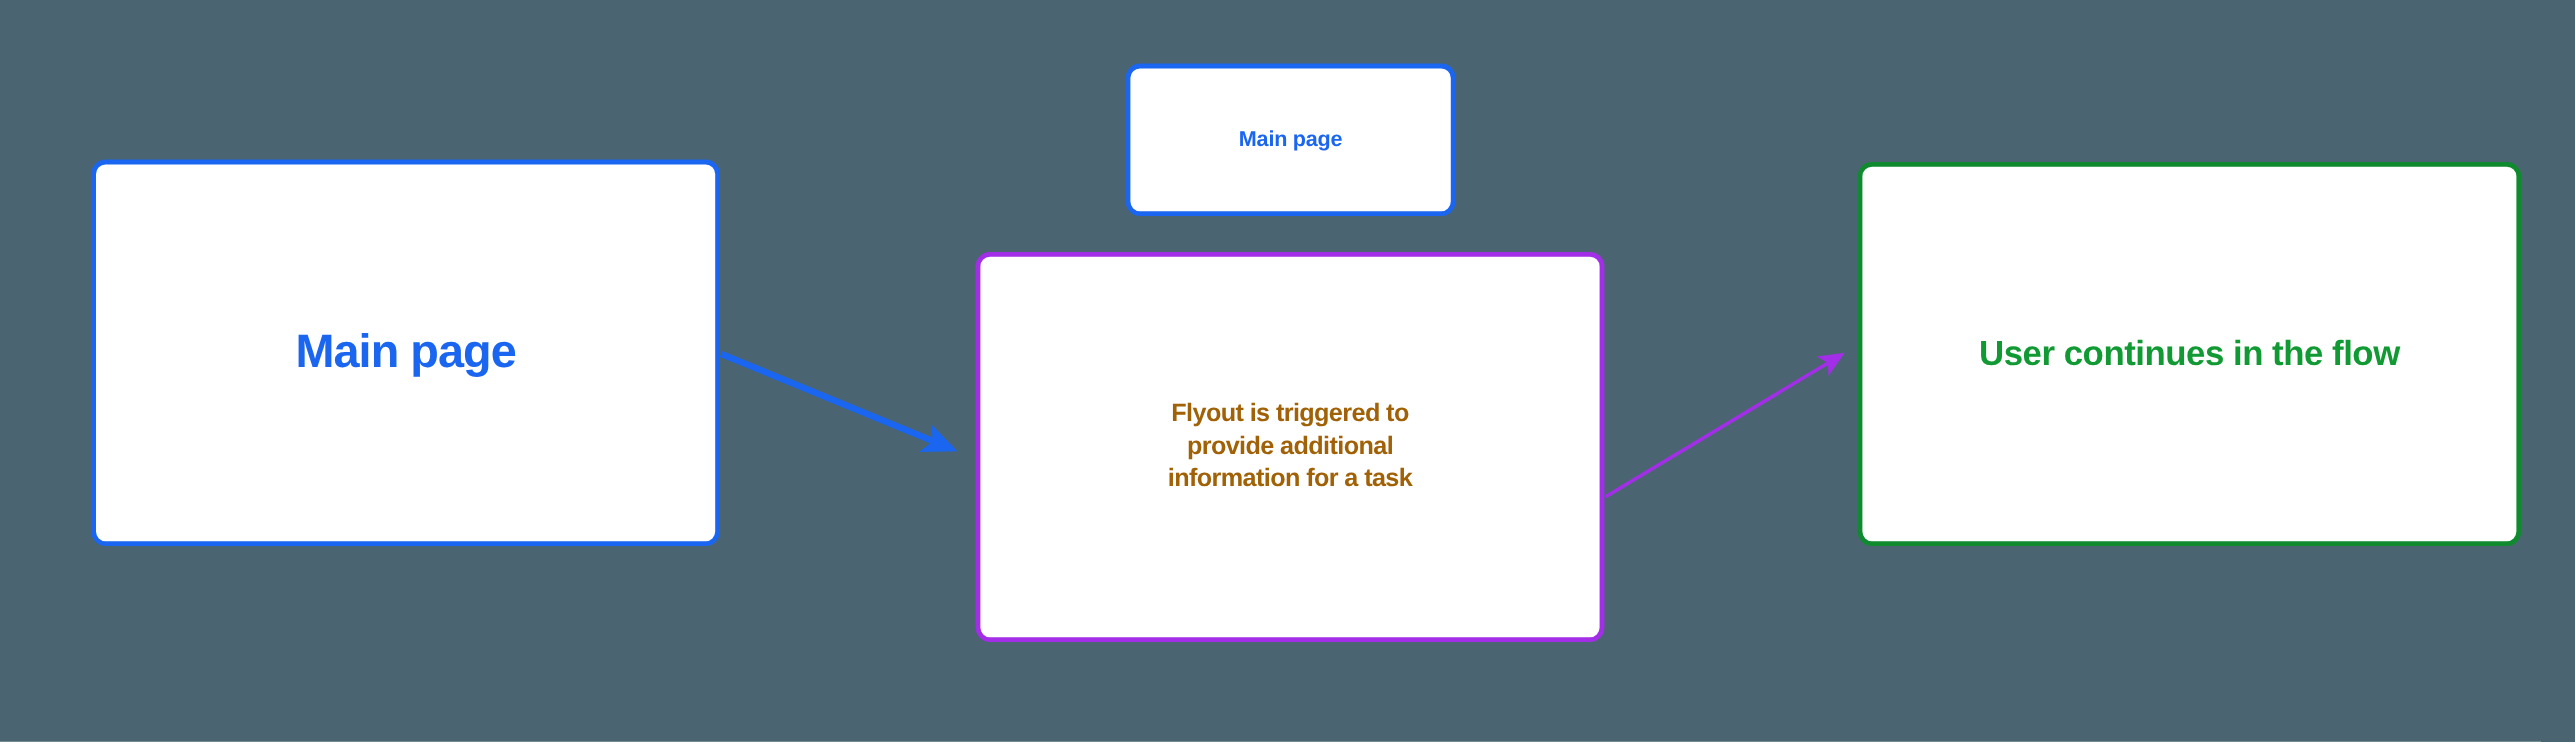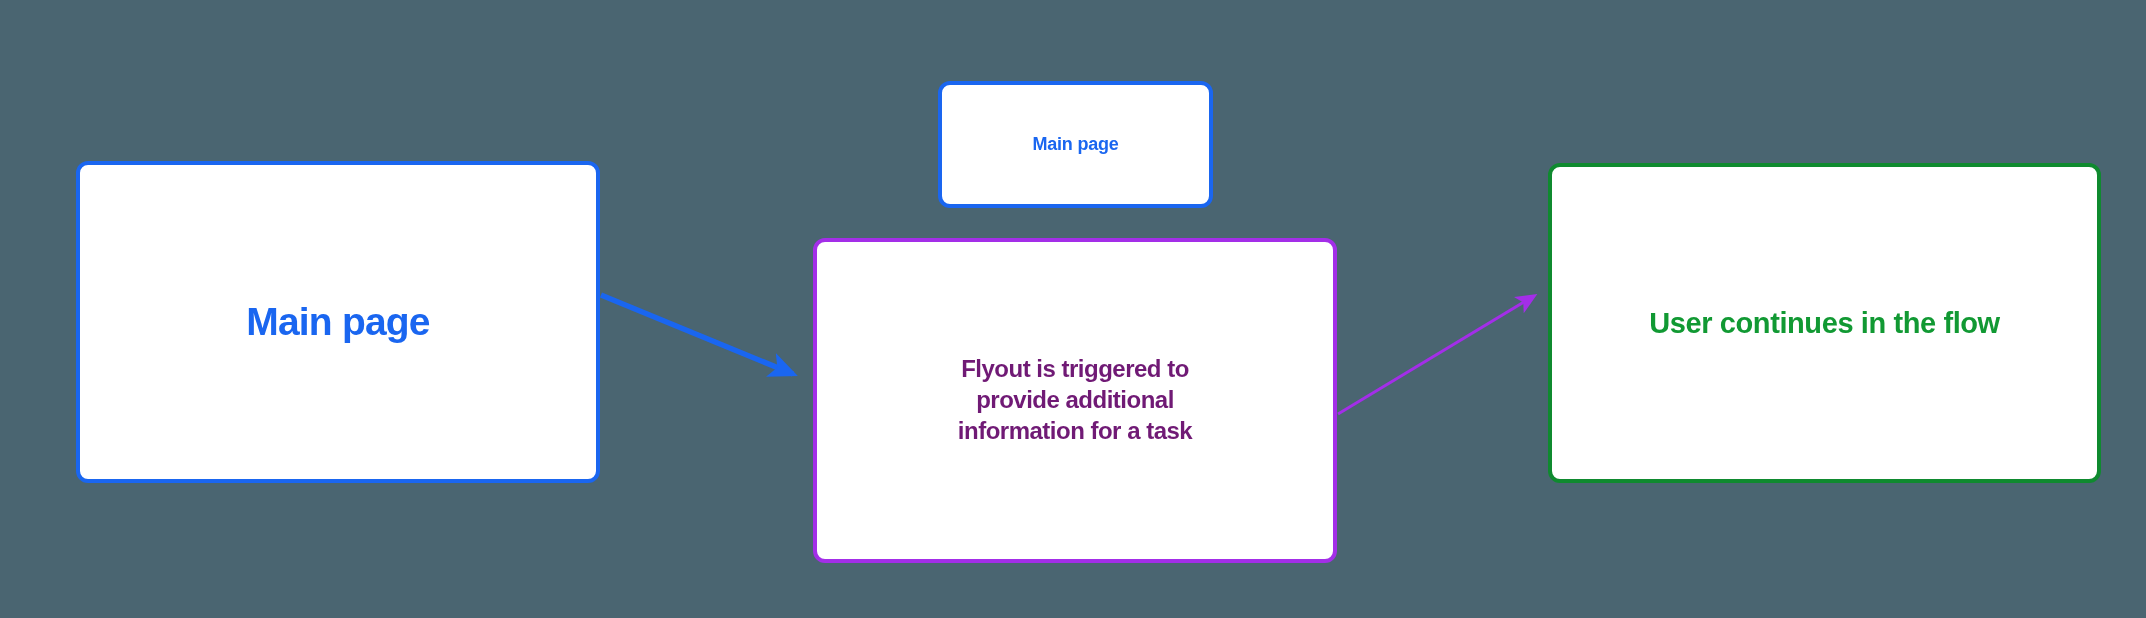--- a/index.html
+++ b/index.html
@@ -21,21 +21,20 @@
   .node {
     position: absolute;
     box-sizing: border-box;
     background: #ffffff;
     border-style: solid;
     border-radius: 12px;
     display: flex;
     align-items: center;
     justify-content: center;
     text-align: center;
-    margin-top: 28px;
   }
   .node-label {
     font-weight: bold;
     line-height: 1.18;
     letter-spacing: -0.3px;
     white-space: pre-line;
   }
 
   
   #node-main-page-left {
@@ -70,22 +69,22 @@
   
   #node-flyout {
     left: 813px;
     top: 210px;
     width: 524px;
     height: 325px;
     border-width: 4px;
     border-color: #a32ee8;
   }
   #node-flyout .node-label {
-    color: #701a75;
-    font-size: 24px;
+    color: #a16207;
+    font-size: 21px;
     line-height: 1.28;
     letter-spacing: -0.5px;
   }
 
   
   #node-user-continues {
     left: 1548px;
     top: 135px;
     width: 553px;
     height: 320px;

